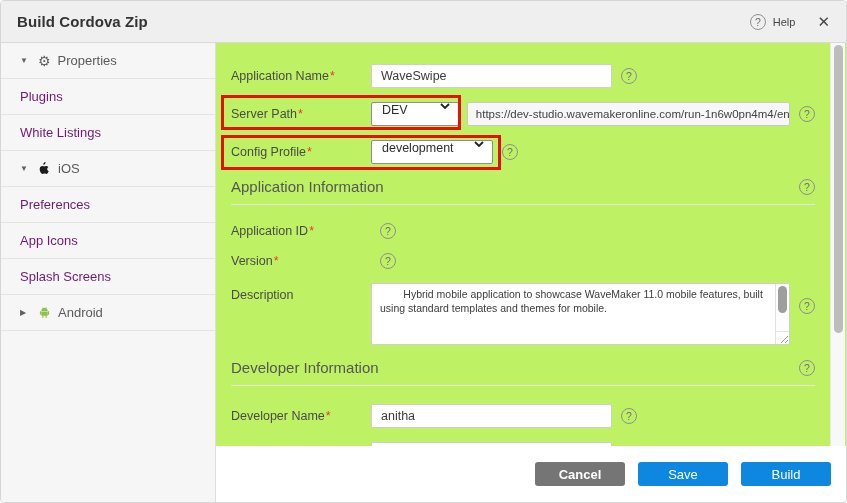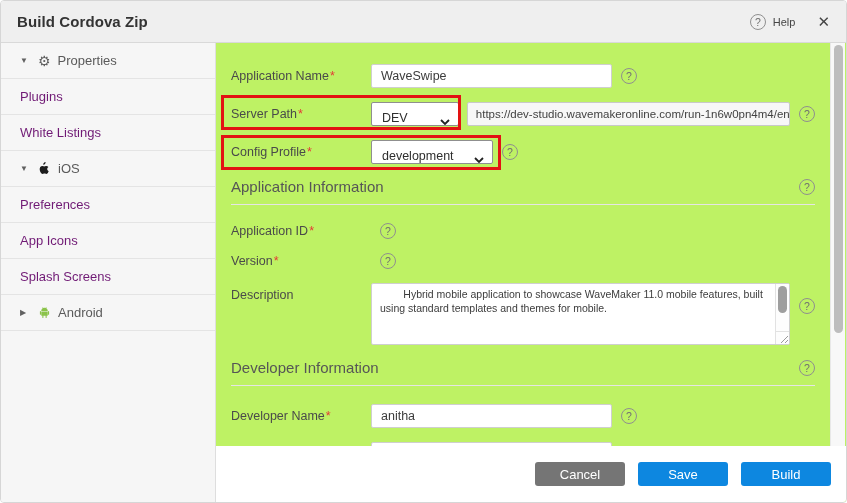--- a/index.html
+++ b/index.html
@@ -34,21 +34,21 @@
   .scrollarea{position:absolute;top:0;left:0;right:17px;height:405px;overflow:hidden;border-bottom:1px solid #e0e0e0;padding:21px 14px 0 15px;}
 
   
   .frow{display:flex;align-items:center;margin-bottom:14px;}
   .frow.top{align-items:flex-start;}
   .flabel{flex:0 0 140px;font-size:12.5px;color:#4a4a4a;padding-top:0;}
   .frow.top .flabel{padding-top:5px;}
   .req{color:#e53935;margin-left:1px;}
   .tbox{height:24px;border:1px solid #cfcfcf;border-radius:2px;background:#fff;font-size:12.5px;color:#3c3c3c;display:flex;align-items:center;padding:0 9px;white-space:nowrap;overflow:hidden;}
   .tbox.w-std{width:241px;}
-  .sel{width:88px;height:24px;border:1px solid #8f8f8f;border-radius:2px;background:#fff;font-size:12.5px;color:#2e2e2e;display:flex;align-items:flex-end;justify-content:space-between;padding:0 8px 0 10px;cursor:pointer;}
+  .sel{width:88px;height:24px;border:1px solid #8f8f8f;border-radius:2px;background:#fff;font-size:12.5px;color:#2e2e2e;display:flex;align-items:flex-start;justify-content:space-between;padding:0 8px 0 10px;cursor:pointer;}
   .sel.w-dev2{width:122px;}
   .chev{width:10px;height:6px;flex:0 0 auto;}
   .urlbox{width:324px;height:24px;margin-left:8px;border:1px solid #c9c9c9;border-radius:2px;background:#f7f7f7;font-size:11.5px;color:#424242;display:flex;align-items:center;padding:0 8px;white-space:nowrap;overflow:hidden;}
   .help{margin-left:9px;flex:0 0 auto;cursor:pointer;}
 
   .section{display:flex;align-items:center;justify-content:space-between;border-bottom:1px solid #e5e5e5;padding-bottom:9px;margin:12px 0 18px 0;}
   .section-title{font-size:15px;color:#565656;}
 
   .textarea{position:relative;width:420px;height:62px;border:1px solid #cfcfcf;border-radius:2px;background:#fff;overflow:hidden;}
   .ta-text{position:absolute;top:3px;left:8px;right:18px;font-size:10.5px;line-height:14px;color:#3c3c3c;white-space:pre-wrap;}
@@ -61,21 +61,21 @@
   .hl1{left:5px;top:52px;width:240px;height:35px;}
   .hl2{left:5px;top:92px;width:280px;height:35px;}
 
   
   .vscroll{position:absolute;top:0;right:1px;width:15px;height:405px;background:#f8f8f8;border-left:1px solid #e8e8e8;}
   .vthumb{position:absolute;top:2px;left:3px;width:9px;height:288px;background:#bdbdbd;border-radius:5px;}
 
   
   .footer{position:absolute;left:0;right:0;bottom:0;height:56px;background:#fff;display:flex;align-items:center;justify-content:flex-end;padding-right:15px;}
   .btn{height:24px;min-width:90px;border:none;border-radius:3px;font-size:13px;color:#fff;font-family:"Liberation Sans",sans-serif;cursor:pointer;margin-left:13px;padding:0 14px;}
-  .btn.gray{background:var(--cancel-gray,#757575);}
+  .btn.gray{background:var(--cancel-gray,#757575);font-weight:bold;}
   .btn.blue{background:var(--accent-blue,#0d87e0);}
 </style>
 </head>
 <body>
 
 <div class="dialog">
 
   <div class="hdr">
     <div class="hdr-title">Build Cordova Zip</div>
     <div class="hdr-right">

